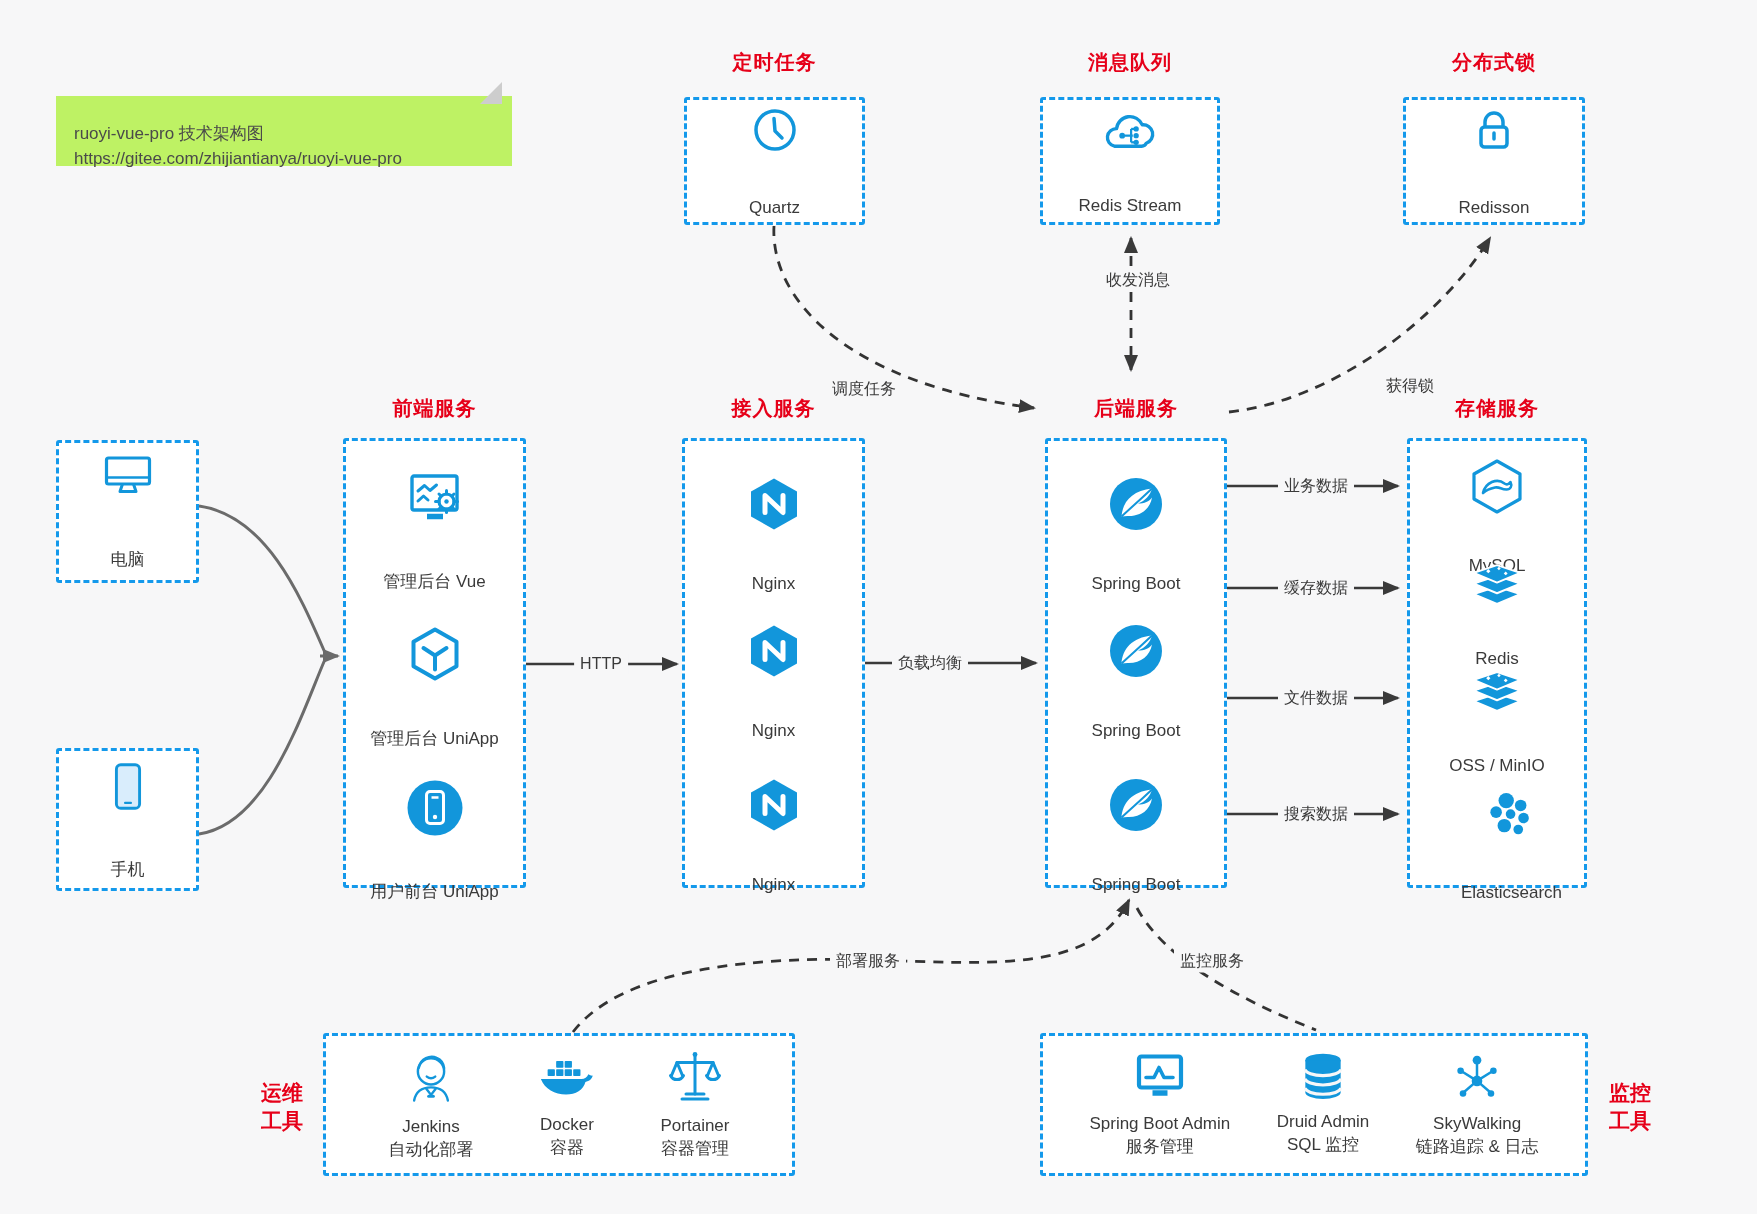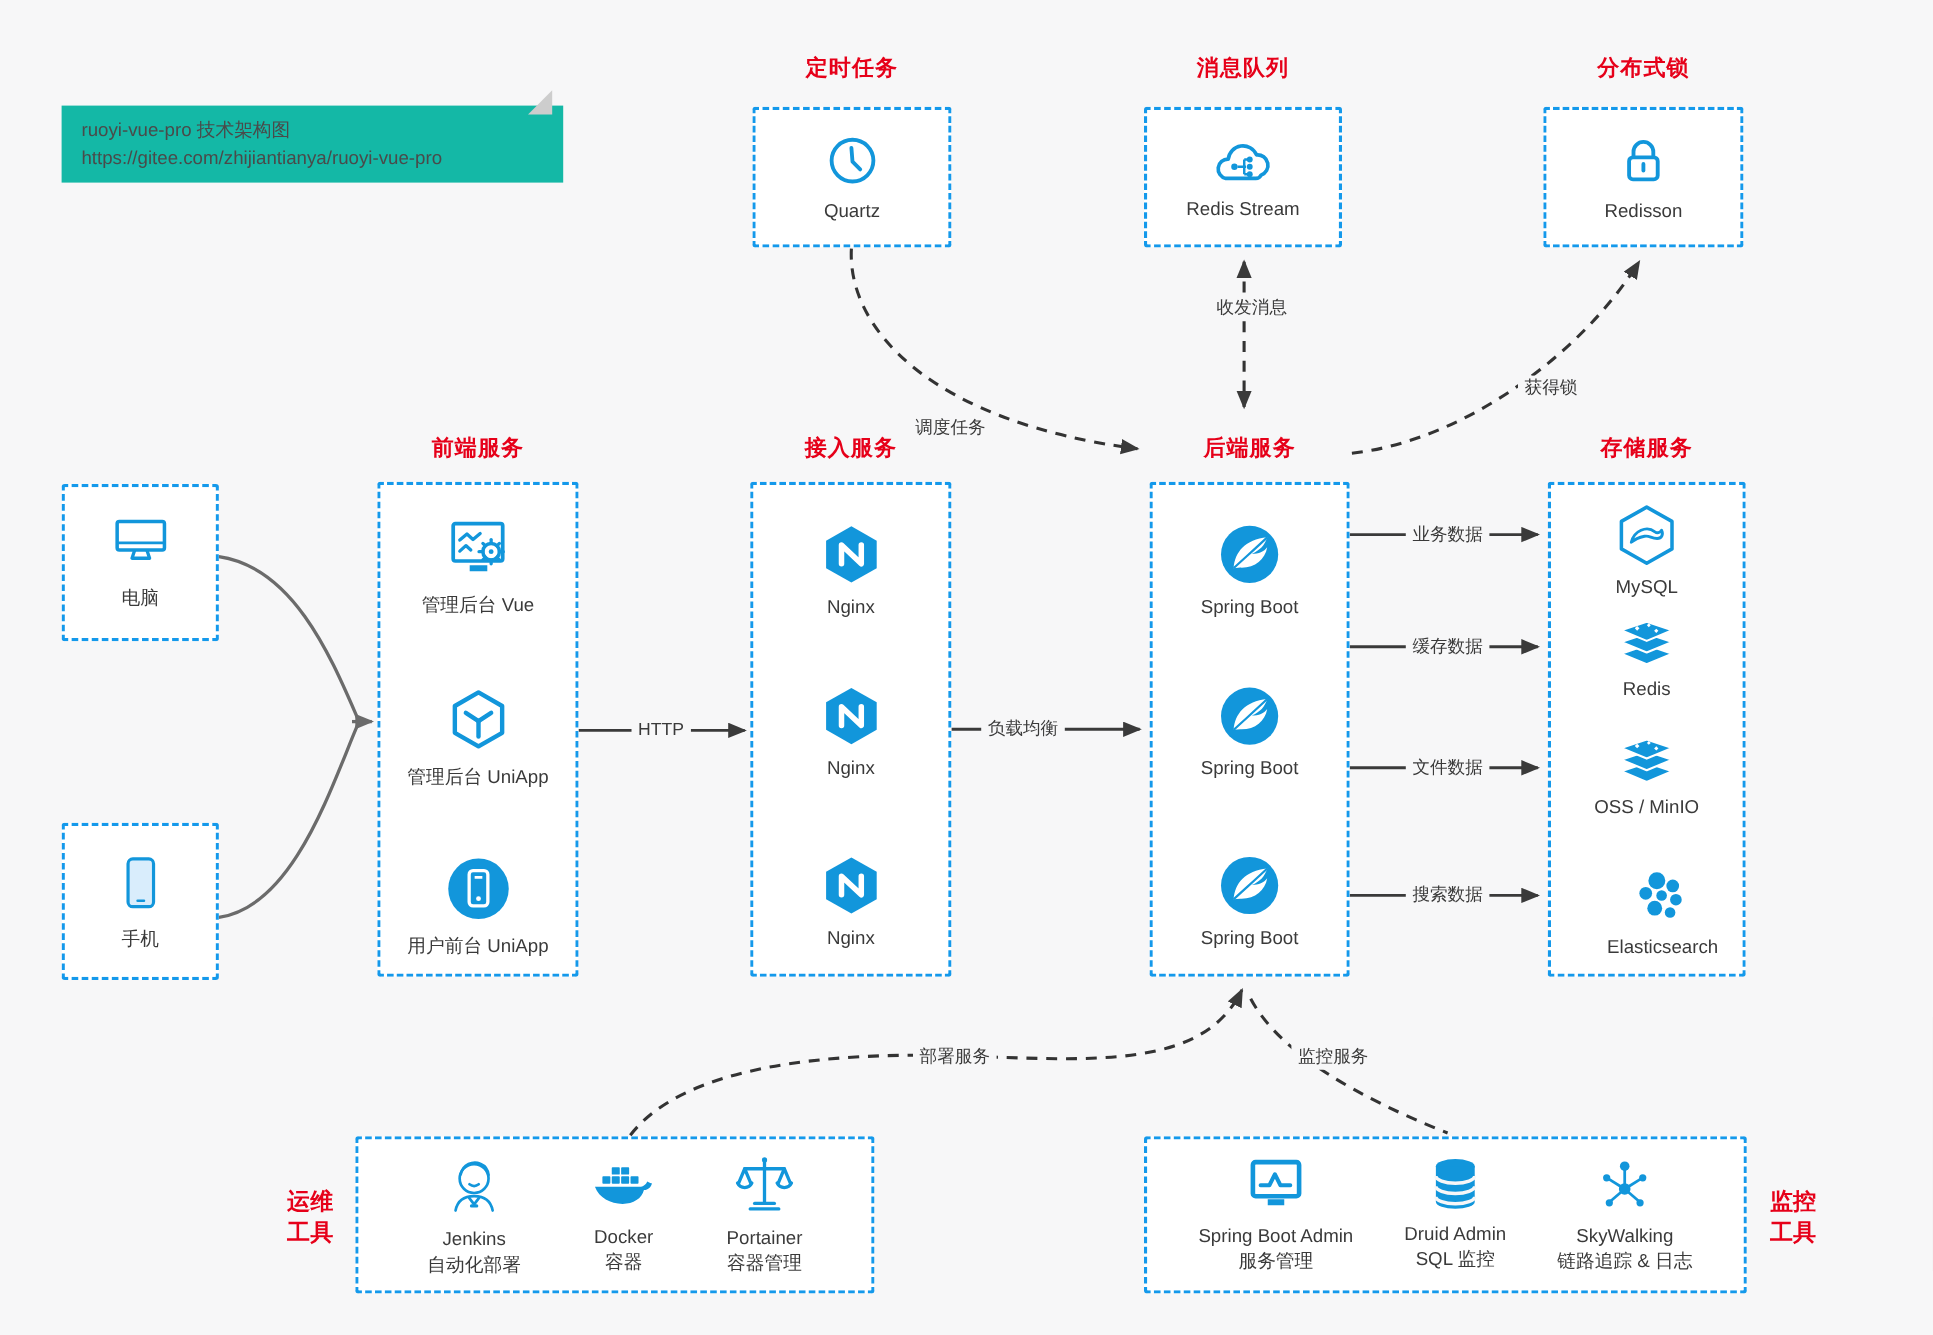--- a/index.html
+++ b/index.html
@@ -10,29 +10,29 @@
     --bg:#f7f7f8;
   }
   *{margin:0;padding:0;box-sizing:border-box;}
   body{background:#e9e9ea;font-family:"Liberation Sans",sans-serif;}
   .canvas{position:relative;width:1757px;height:1214px;background:var(--bg);overflow:hidden;}
   svg.edges{position:absolute;left:0;top:0;z-index:1;}
   .dash-box{position:absolute;background:#fff;border:3px dashed var(--blue);border-radius:3px;z-index:2;}
   .center-box{display:flex;flex-direction:column;align-items:center;justify-content:center;gap:11px;}
   .group-title{position:absolute;color:var(--red);font-weight:bold;font-size:20px;line-height:28px;text-align:center;z-index:2;letter-spacing:1px;}
   .side-title{position:absolute;color:var(--red);font-weight:bold;font-size:21px;line-height:28px;text-align:center;z-index:2;}
-  .item-label{font-size:17px;color:var(--ink);white-space:nowrap;}
+  .item-label{font-size:17px;color:var(--ink);white-space:nowrap;margin-top:32px;}
   .vitem{position:absolute;left:0;width:100%;display:flex;flex-direction:column;align-items:center;gap:9px;}
   .vitem svg,.center-box svg,.bitem svg{display:block;}
   .row-box{display:flex;align-items:center;justify-content:space-evenly;}
   .bitem{display:flex;flex-direction:column;align-items:center;gap:7px;}
   .bitem .two-line{font-size:17px;line-height:23px;color:var(--ink);text-align:center;white-space:nowrap;}
   .edge-label{position:absolute;transform:translate(-50%,-50%);background:var(--bg);color:var(--ink);font-size:16px;padding:1px 6px;white-space:nowrap;z-index:3;}
-  .note{position:absolute;left:56px;top:96px;width:456px;height:70px;background:#14b8a6;z-index:2;
-        padding:10px 18px;font-size:17px;line-height:25px;color:#4a4a4a;}
+  .note{position:absolute;left:56px;top:96px;width:456px;height:70px;background:#bef264;z-index:2;
+        padding:25px 18px;font-size:17px;line-height:25px;color:#4a4a4a;}
   .note-fold{position:absolute;right:10px;top:-14px;width:0;height:0;
              border-right:22px solid #cdcdcd;border-top:22px solid transparent;}
 </style>
 </head>
 <body>
 
 <div class="canvas">
 
   <svg class="edges" width="1757" height="1214">
     <defs>
@@ -398,17 +398,17 @@
   </div>
 
   <div class="edge-label" style="left:601px;top:664px;">HTTP</div>
   <div class="edge-label" style="left:930px;top:663px;">负载均衡</div>
   <div class="edge-label" style="left:1316px;top:486px;">业务数据</div>
   <div class="edge-label" style="left:1316px;top:588px;">缓存数据</div>
   <div class="edge-label" style="left:1316px;top:698px;">文件数据</div>
   <div class="edge-label" style="left:1316px;top:814px;">搜索数据</div>
   <div class="edge-label" style="left:864px;top:372px;margin-top:17px;">调度任务</div>
   <div class="edge-label" style="left:1138px;top:280px;">收发消息</div>
-  <div class="edge-label" style="left:1410px;top:353px;">获得锁</div>
+  <div class="edge-label" style="left:1410px;top:386px;">获得锁</div>
   <div class="edge-label" style="left:868px;top:961px;">部署服务</div>
   <div class="edge-label" style="left:1212px;top:961px;">监控服务</div>
 
 </div>
 
 </body></html>

